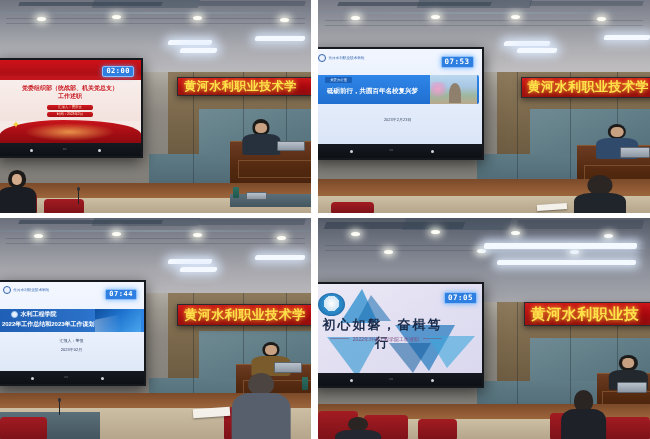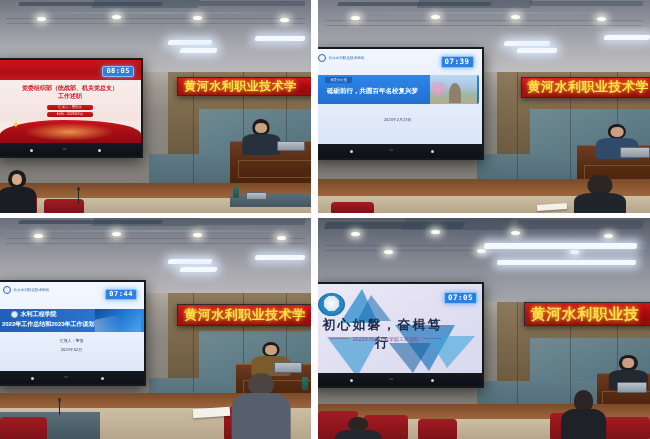--- a/index.html
+++ b/index.html
@@ -370,21 +370,21 @@
           <div class="body"></div>
           <div class="botband"></div>
           <div class="glow"></div>
           <div class="title" style="font-size:6px">
             <div>党委组织部（统战部、机关党总支）</div>
             <div>工作述职</div>
           </div>
           <div class="pill p1" style="font-size:3.4px">汇报人：贾庆文</div>
           <div class="pill p2" style="font-size:3.4px">时间：2023年2月</div>
           <div class="dove" style="font-size:10px">✦</div>
-          <div class="timer" style="font-size:7px">08:05</div>
+          <div class="timer" style="font-size:7px">02:00</div>
         </div>
         <div class="bezelbar">
           <div class="brandmark">▭</div>
         </div>
       </div>
 
       <div class="podium" style="left:74%; right:-4%; top:66%; bottom:4%;">
         <div class="trim"></div>
       </div>
       <div class="person" style="left:78%; top:56%; width:12%; height:16%;">
@@ -453,21 +453,21 @@
             <div class="hdrtxt" style="font-size:3.6px">黄河水利职业技术学院</div>
           </div>
           <div class="blueband"></div>
           <div class="tag" style="font-size:3.4px">党委办公室</div>
           <div class="maintitle" style="font-size:6.5px">砥砺前行，共圆百年名校复兴梦</div>
           <div class="photo-in">
             <div class="arch"></div>
             <div class="blossom"></div>
           </div>
           <div class="datetxt" style="font-size:4px">2023年2月23日</div>
-          <div class="timer" style="font-size:7.5px">07:39</div>
+          <div class="timer" style="font-size:7.5px">07:53</div>
         </div>
         <div class="bezelbar">
           <div class="brandmark">▭</div>
         </div>
       </div>
 
       <div class="podium" style="left:78%; right:-4%; top:68%; bottom:2%;">
         <div class="trim"></div>
       </div>
       <div class="person" style="left:84%; top:58%; width:12%; height:16%;">

